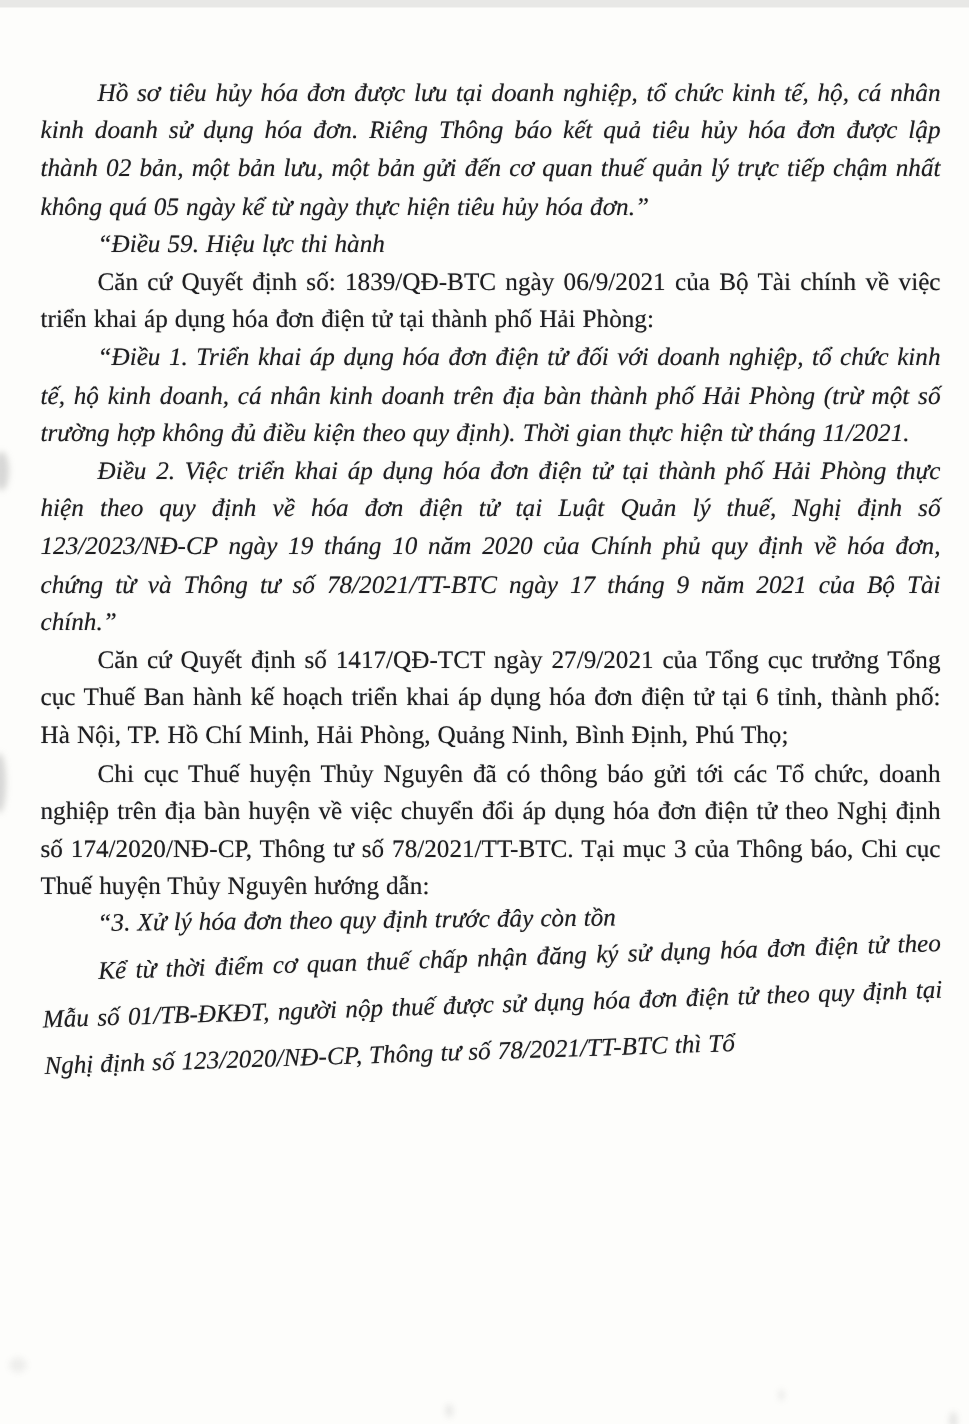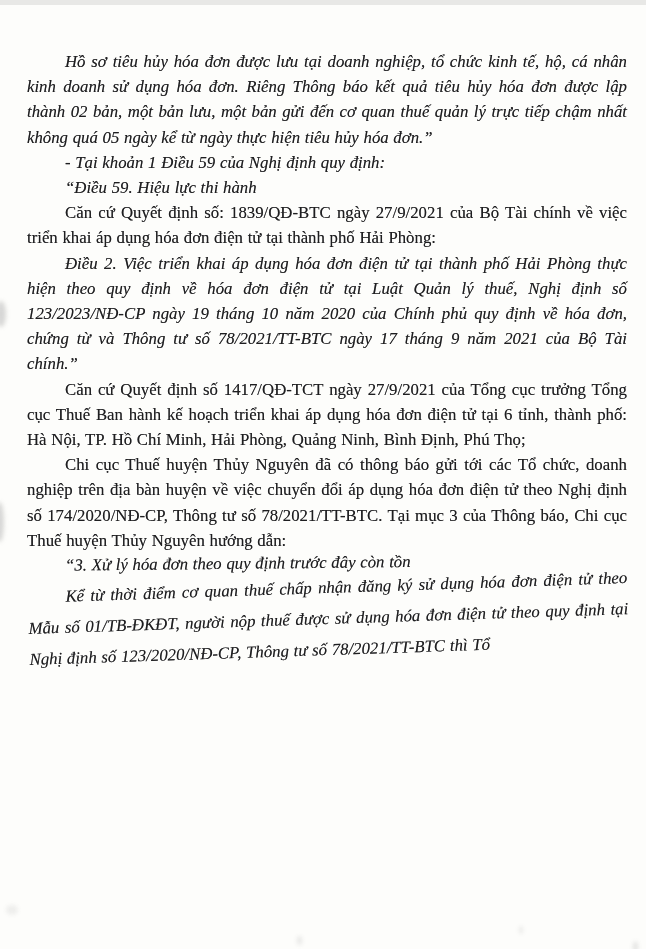--- a/index.html
+++ b/index.html
@@ -53,23 +53,23 @@
   .speck.s3 { left: 297px; top: 931px; width: 5px;  height: 9px;  opacity: .6; }
   .speck.s4 { left: 519px; top: 921px; width: 4px;  height: 8px;  opacity: .5; }
   .speck.s5 { left: 633px; top: 936px; width: 5px;  height: 12px; opacity: .7; }
   .speck.s6 { left: 6px;   top: 900px; width: 12px; height: 10px; opacity: .4; }
 </style>
 </head>
 <body>
 
 <div class="page">
   <p class="para italic indent">Hồ sơ tiêu hủy hóa đơn được lưu tại doanh nghiệp, tổ chức kinh tế, hộ, cá nhân kinh doanh sử dụng hóa đơn. Riêng Thông báo kết quả tiêu hủy hóa đơn được lập thành 02 bản, một bản lưu, một bản gửi đến cơ quan thuế quản lý trực tiếp chậm nhất không quá 05 ngày kể từ ngày thực hiện tiêu hủy hóa đơn.”</p>
-  <p class="para italic indent">- Tại khoản 1 Điều 59 của Nghị định quy định:</p>
   <p class="para italic indent">“Điều 59. Hiệu lực thi hành</p>
-  <p class="para indent">Căn cứ Quyết định số: 1839/QĐ-BTC ngày 27/9/2021 của Bộ Tài chính về việc triển khai áp dụng hóa đơn điện tử tại thành phố Hải Phòng:</p>
+  <p class="para indent">Căn cứ Quyết định số: 1839/QĐ-BTC ngày 06/9/2021 của Bộ Tài chính về việc triển khai áp dụng hóa đơn điện tử tại thành phố Hải Phòng:</p>
+  <p class="para italic indent">“Điều 1. Triển khai áp dụng hóa đơn điện tử đối với doanh nghiệp, tổ chức kinh tế, hộ kinh doanh, cá nhân kinh doanh trên địa bàn thành phố Hải Phòng (trừ một số trường hợp không đủ điều kiện theo quy định). Thời gian thực hiện từ tháng 11/2021.</p>
   <p class="para italic indent">Điều 2. Việc triển khai áp dụng hóa đơn điện tử tại thành phố Hải Phòng thực hiện theo quy định về hóa đơn điện tử tại Luật Quản lý thuế, Nghị định số 123/2023/NĐ-CP ngày 19 tháng 10 năm 2020 của Chính phủ quy định về hóa đơn, chứng từ và Thông tư số 78/2021/TT-BTC ngày 17 tháng 9 năm 2021 của Bộ Tài chính.”</p>
   <p class="para indent">Căn cứ Quyết định số 1417/QĐ-TCT ngày 27/9/2021 của Tổng cục trưởng Tổng cục Thuế Ban hành kế hoạch triển khai áp dụng hóa đơn điện tử tại 6 tỉnh, thành phố: Hà Nội, TP. Hồ Chí Minh, Hải Phòng, Quảng Ninh, Bình Định, Phú Thọ;</p>
   <p class="para indent">Chi cục Thuế huyện Thủy Nguyên đã có thông báo gửi tới các Tổ chức, doanh nghiệp trên địa bàn huyện về việc chuyển đổi áp dụng hóa đơn điện tử theo Nghị định số 174/2020/NĐ-CP, Thông tư số 78/2021/TT-BTC. Tại mục 3 của Thông báo, Chi cục Thuế huyện Thủy Nguyên hướng dẫn:</p>
   <p class="para italic indent tilt-slight">“3. Xử lý hóa đơn theo quy định trước đây còn tồn</p>
   <p class="para italic indent tilt-more">Kể từ thời điểm cơ quan thuế chấp nhận đăng ký sử dụng hóa đơn điện tử theo Mẫu số 01/TB-ĐKĐT, người nộp thuế được sử dụng hóa đơn điện tử theo quy định tại Nghị định số 123/2020/NĐ-CP, Thông tư số 78/2021/TT-BTC thì Tổ</p>
 
   <span class="speck s1"></span>
   <span class="speck s2"></span>
   <span class="speck s3"></span>
   <span class="speck s4"></span>

